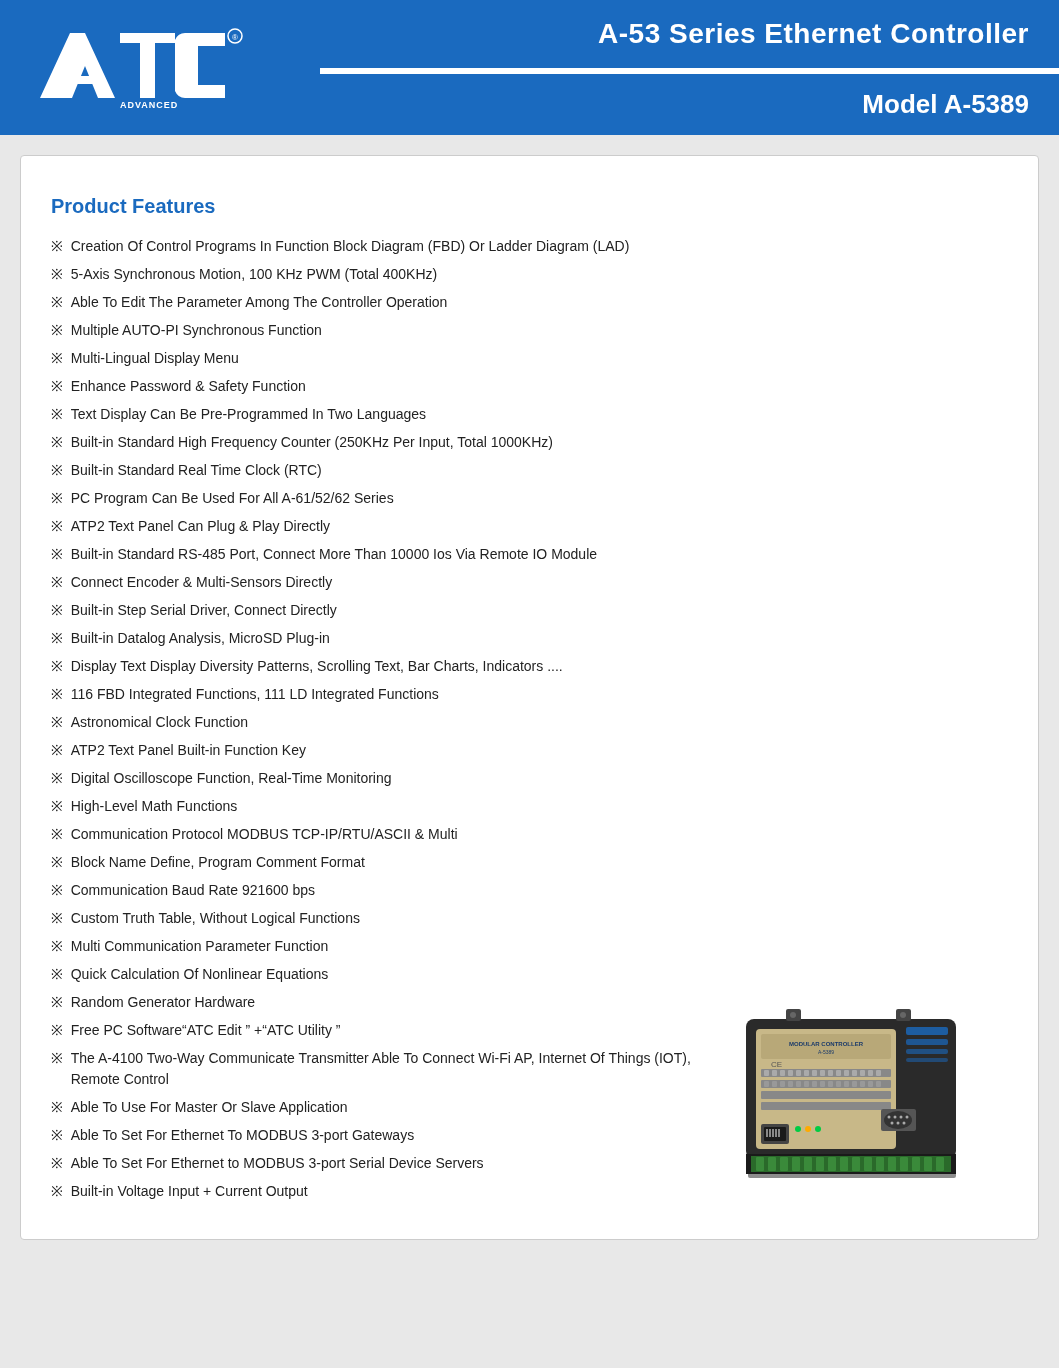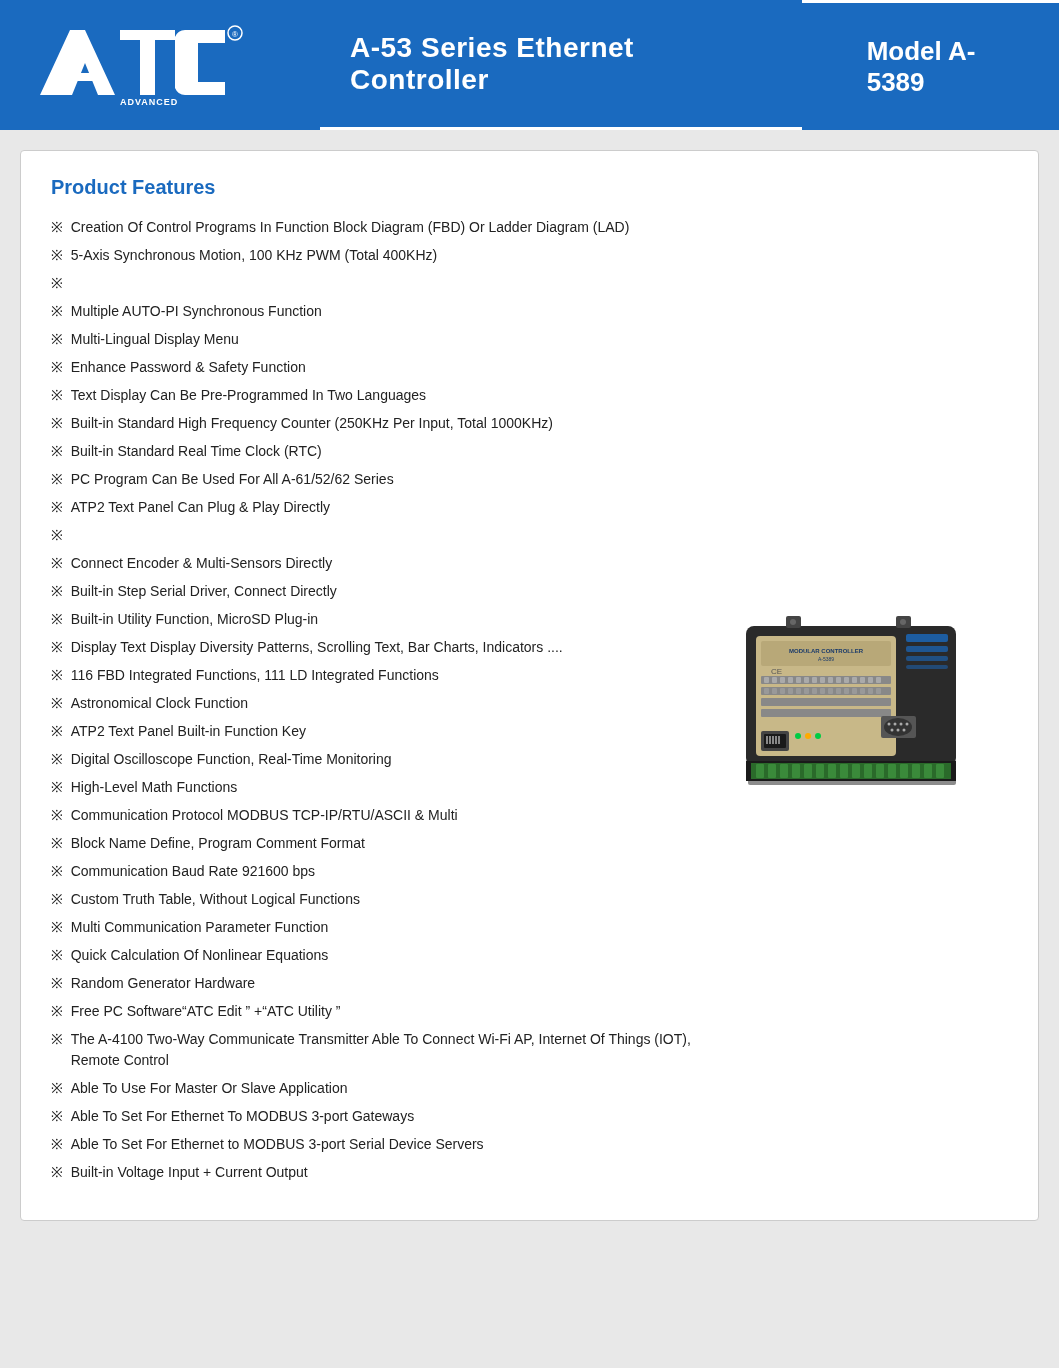--- a/index.html
+++ b/index.html
@@ -24,21 +24,21 @@
       align-items: center;
       justify-content: center;
       padding: 15px;
     }
     .logo-svg {
       width: 240px;
     }
     .header-right {
       flex: 1;
       display: flex;
-      flex-direction: row;
+      flex-direction: column;
     }
     .header-title-top {
       background: #1a6abf;
       padding: 18px 30px;
       display: flex;
       align-items: center;
       justify-content: flex-end;
       border-bottom: 3px solid #fff;
     }
     .header-title-top span {
@@ -67,21 +67,21 @@
       background: #e8e8e8;
       padding: 20px;
       min-height: calc(1368px - 130px);
     }
 
     
     .product-card {
       background: #fff;
       border: 1px solid #ccc;
       border-radius: 4px;
-      padding: 25px 30px 30px 30px;
+      padding: 39px 30px 30px 30px;
       position: relative;
     }
 
     .product-features-title {
       color: #1a6abf;
       font-size: 20px;
       font-weight: bold;
       margin-bottom: 18px;
     }
 
@@ -107,21 +107,21 @@
       margin-right: 8px;
       font-size: 14px;
       flex-shrink: 0;
       color: #222;
     }
 
     .device-image-container {
       width: 280px;
       flex-shrink: 0;
       display: flex;
-      align-items: center;
+      align-items: flex-end;
       justify-content: center;
       padding-top: 5px;
     }
 
     
     .device-svg {
       width: 265px;
     }
   </style>
 </head>
@@ -168,20 +168,21 @@
       <div class="feature-item">
             <span class="feature-bullet">※</span>
             <span>Creation Of Control Programs In Function Block Diagram (FBD) Or Ladder Diagram (LAD)</span>
           </div>
           <div class="feature-item">
             <span class="feature-bullet">※</span>
             <span>5-Axis Synchronous Motion, 100 KHz PWM (Total 400KHz)</span>
           </div>
           <div class="feature-item">
             <span class="feature-bullet">※</span>
+            <span>Able To Edit The Parameter Among The Controller Operation</span>
           </div>
           <div class="feature-item">
             <span class="feature-bullet">※</span>
             <span>Multiple AUTO-PI Synchronous Function</span>
           </div>
           <div class="feature-item">
             <span class="feature-bullet">※</span>
             <span>Multi-Lingual Display Menu</span>
           </div>
           <div class="feature-item">
@@ -203,32 +204,33 @@
           <div class="feature-item">
             <span class="feature-bullet">※</span>
             <span>PC Program Can Be Used For All A-61/52/62 Series</span>
           </div>
           <div class="feature-item">
             <span class="feature-bullet">※</span>
             <span>ATP2 Text Panel Can Plug &amp; Play Directly</span>
           </div>
           <div class="feature-item">
             <span class="feature-bullet">※</span>
+            <span>Built-in Standard RS-485 Port, Connect More Than 10000 Ios Via Remote IO Module</span>
           </div>
           <div class="feature-item">
             <span class="feature-bullet">※</span>
             <span>Connect Encoder &amp; Multi-Sensors Directly</span>
           </div>
           <div class="feature-item">
             <span class="feature-bullet">※</span>
             <span>Built-in Step Serial Driver, Connect Directly</span>
           </div>
           <div class="feature-item">
             <span class="feature-bullet">※</span>
-            <span>Built-in Utility Function, MicroSD Plug-in</span>
+            <span>Built-in Datalog Analysis, MicroSD Plug-in</span>
           </div>
           <div class="feature-item">
             <span class="feature-bullet">※</span>
             <span>Display Text Display Diversity Patterns, Scrolling Text, Bar Charts, Indicators ....</span>
           </div>
           <div class="feature-item">
             <span class="feature-bullet">※</span>
             <span>116 FBD Integrated Functions, 111 LD Integrated Functions</span>
           </div>
           <div class="feature-item">

